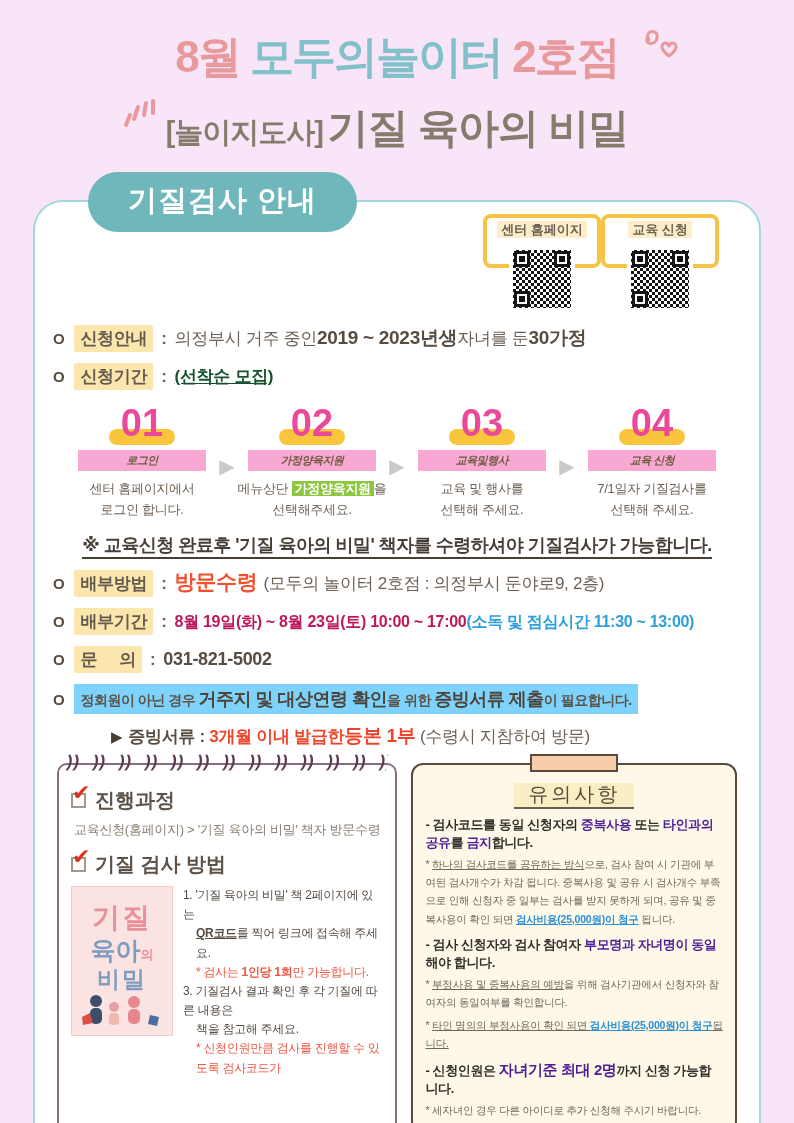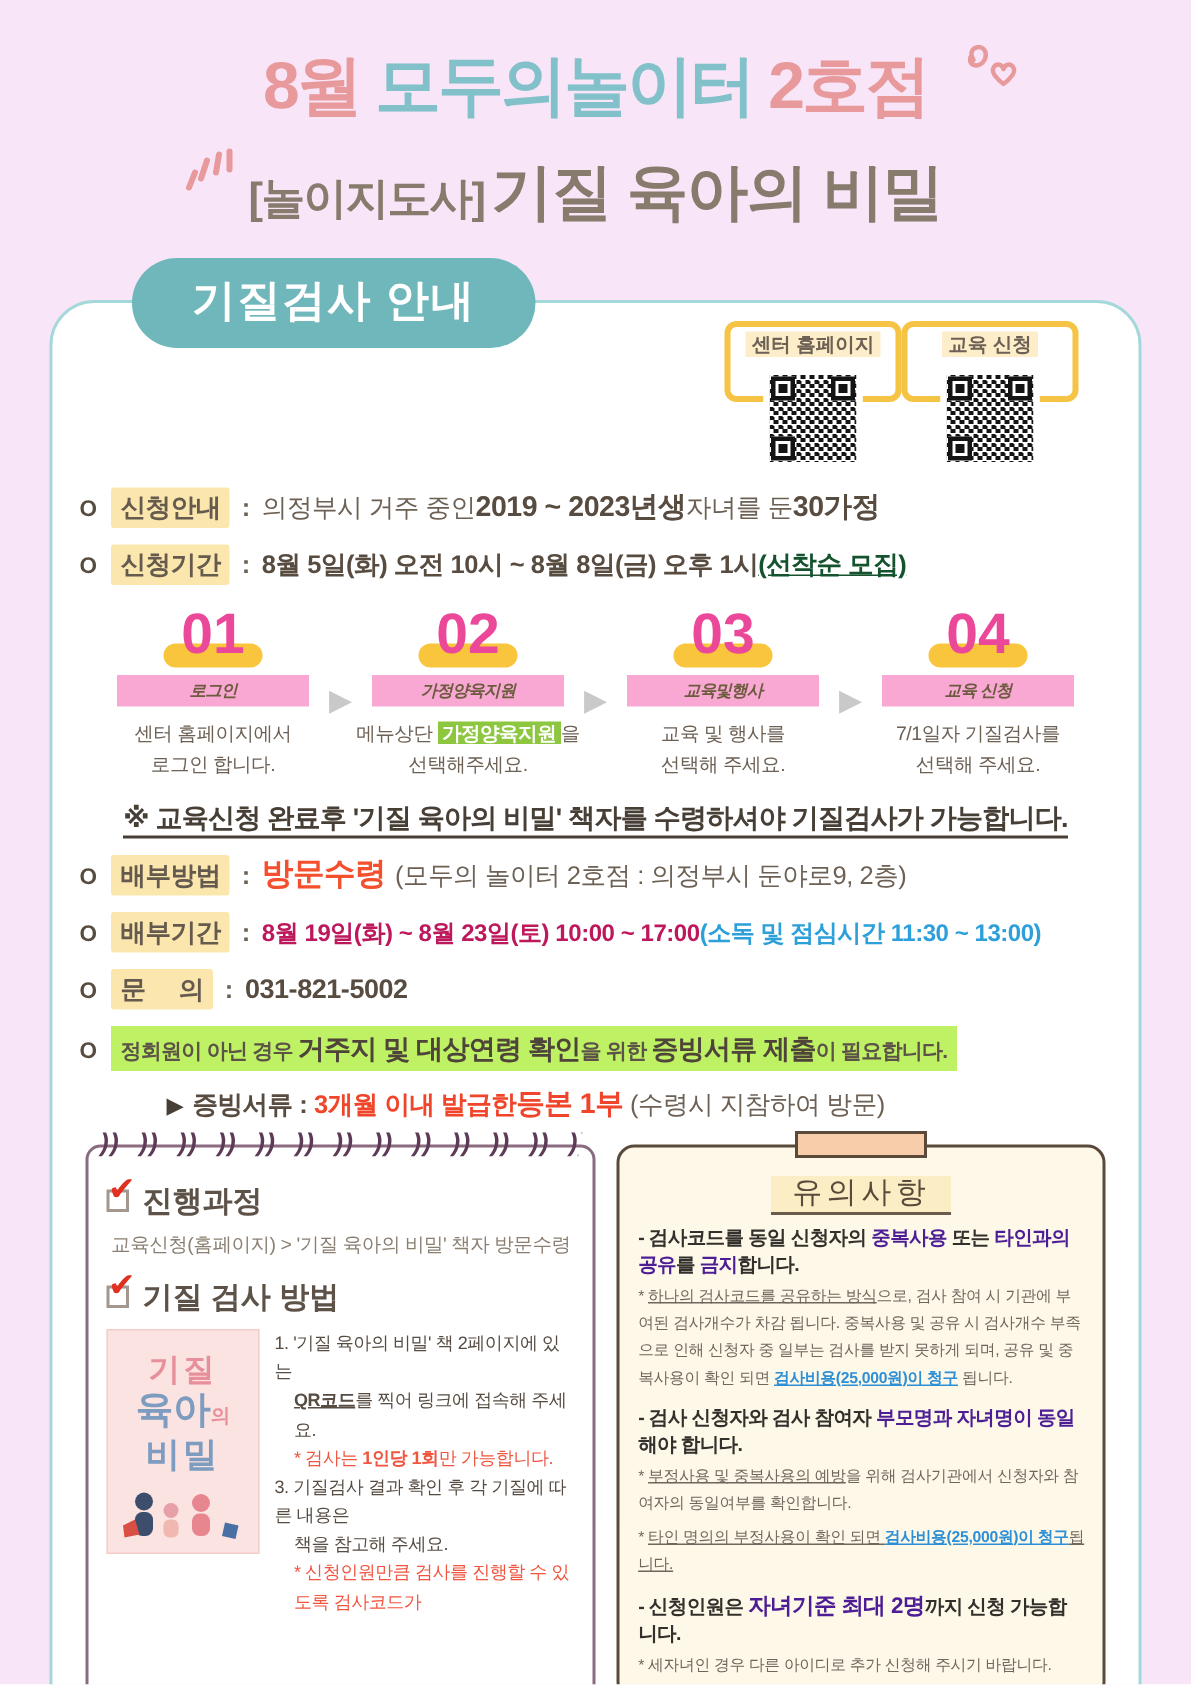--- a/index.html
+++ b/index.html
@@ -57,39 +57,39 @@
   .step-desc { font-size:13px; color:#6d6155; line-height:1.6; letter-spacing:-0.3px; }
   .ghl { background:#8dc63f; color:#fff; font-weight:700; padding:0 3px; }
   .ghl:empty { display:none; }
   .sarrow { color:#c9c9c9; font-size:20px; margin-top:50px; width:18px; text-align:center; }
 
   
   .notice { text-align:center; font-size:18px; font-weight:800; color:#473f36; margin:12px 0 4px; letter-spacing:-0.5px; }
   .notice span { border-bottom:2px solid #473f36; padding-bottom:2px; }
 
   
-  .member-band { background:#bef264; padding:3px 6px; font-size:14px; font-weight:600; color:#5c5248; letter-spacing:-0.5px; }
+  .member-band { background:#7dd3fc; padding:3px 6px; font-size:14px; font-weight:600; color:#5c5248; letter-spacing:-0.5px; }
   .mb-big { font-size:18px; font-weight:800; color:#4e443a; }
   .doc-line { margin-left:58px; margin-top:-2px; }
   .doc-arrow { color:#473f36; font-size:15px; margin-right:6px; }
   .doc-lbl { font-weight:800; color:#584c41; font-size:17px; }
   .doc-red { color:#f0452a; font-weight:700; }
   .doc-red-b { color:#f0452a; font-weight:800; font-size:19px; }
 
   
   .boxes { display:flex; gap:14px; margin:14px 22px 6px; align-items:stretch; }
   .proc-box { flex:1.05; border:2px solid #8b6b80; border-radius:10px; position:relative; padding:18px 12px 10px; background:#fff; }
   .spiral { position:absolute; top:-13px; left:8px; right:8px; color:#5d3a55; font-weight:800; font-size:17px; letter-spacing:1px; word-spacing:7px; white-space:nowrap; overflow:hidden; transform:skewX(-10deg); }
   .chk-line { font-size:20px; font-weight:800; color:#5d5248; display:flex; align-items:center; gap:9px; margin:4px 0; }
   .chk { width:15px; height:15px; border:2px solid #a39890; position:relative; flex:none; }
   .chk span { position:absolute; top:-15px; left:-1px; color:#e03020; font-size:22px; }
   .flow { text-align:center; font-size:13px; color:#8a7f72; line-height:1.8; margin:4px 0 10px; letter-spacing:-0.3px; }
   .method { display:flex; gap:10px; margin-top:8px; }
   .book { width:102px; height:150px; background:#fbe3e1; border:1px solid #f3cdc9; flex:none; position:relative; text-align:center; padding-top:12px; }
-  .book-t1 { color:#e88f9c; font-weight:900; font-size:21px; letter-spacing:2px; }
+  .book-t1 { color:#e88f9c; font-weight:900; font-size:28px; letter-spacing:2px; }
   .book-t2 { color:#7d9cc0; font-weight:900; font-size:25px; line-height:1.1; }
   .book-t2 .small-eui { color:#e88f9c; font-size:13px; font-weight:700; }
   .book-t3 { color:#7d9cc0; font-weight:900; font-size:23px; letter-spacing:2px; }
   .book svg { position:absolute; bottom:8px; left:50%; transform:translateX(-50%); }
   .mlist { font-size:12px; color:#564c42; line-height:1.6; letter-spacing:-0.3px; }
   .mlist .b { font-weight:800; }
   .u { text-decoration:underline; }
   .ind { margin-left:13px; }
   .rnote { color:#f05540; }
 
@@ -170,21 +170,20 @@
       <span class="colon">:</span>
       <span>의정부시 거주 중인 </span>
       <span class="val-strong">2019 ~ 2023년생</span>
       <span> 자녀를 둔 </span>
       <span class="val-strong">30가정</span>
     </div>
     <div class="line">
       <span class="bullet">O</span>
       <span class="lbl">신청기간</span>
       <span class="colon">:</span>
-      <span class="val-strong" style="font-size:17px;">8월 5일(화) 오전 10시 ~ 8월 8일(금) 오후 1시 </span>
       <span class="red">(선착순 모집)</span>
     </div>
 
     <div class="steps">
       <div class="step">
         <span class="step-num">01</span>
         <div class="step-label">로그인</div>
         <div class="step-desc">
           <span>센터 홈페이지에서</span><span></span><br>
           <span>로그인 합니다.</span>

